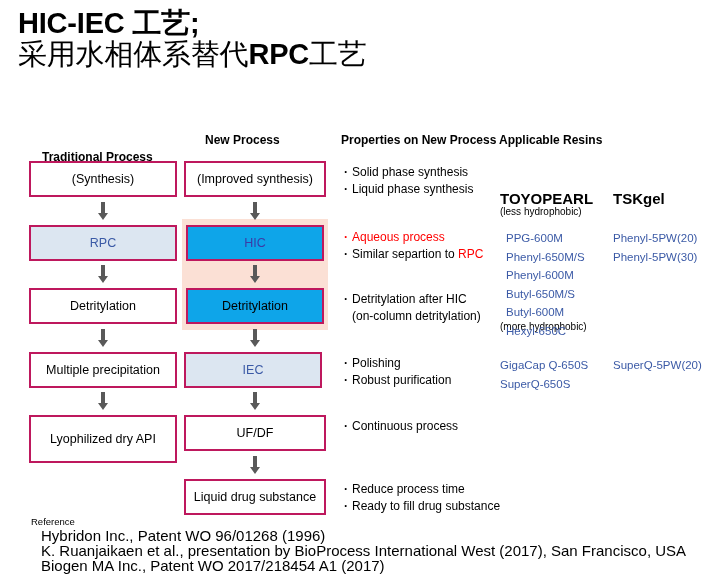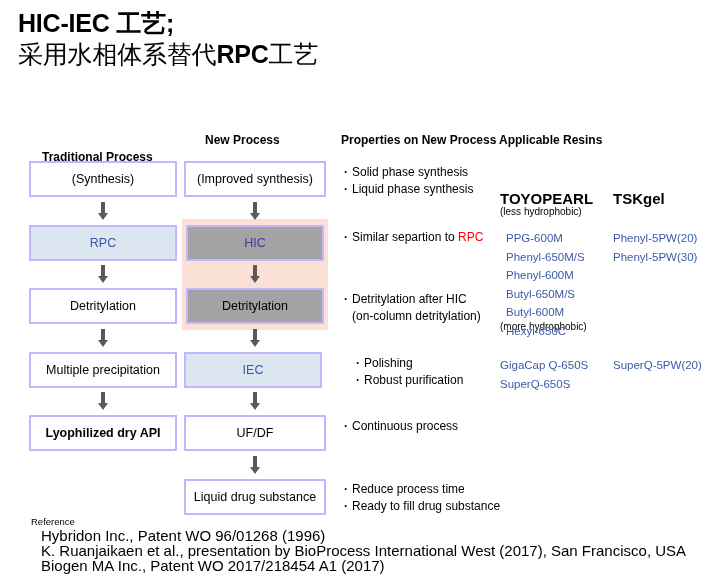--- a/index.html
+++ b/index.html
@@ -17,21 +17,21 @@
   }
 
   
   #title-block {
     position: absolute;
     left: 18px;
     top: 8px;
     width: 690px;
   }
   .title-line {
-    font-size: 25px;
+    font-size: 29px;
     font-weight: bold;
     line-height: 31px;
     white-space: nowrap;
     letter-spacing: -0.2px;
   }
   .title-line-2 { font-weight: normal; }
   .title-line-2 b { font-weight: bold; }
 
   
   .col-header {
@@ -52,40 +52,40 @@
     left: 182px;
     top: 219px;
     width: 146px;
     height: 111px;
     background: #fbe0d5;
   }
 
   
   .pbox {
     position: absolute;
-    border: 2px solid #c4b5fd;
+    border: 2px solid #be185d;
     box-sizing: border-box;
     display: flex;
     align-items: center;
     justify-content: center;
     font-size: 12.5px;
     background: #ffffff;
     line-height: 14px;
     text-align: center;
   }
   .pbox.blue  { background: #dce6f1; color: #3b5aa6; }
-  .pbox.pink  { background: #a3a3a3; color: #000000; }
+  .pbox.pink  { background: #0ea5e9; color: #000000; }
   .pbox.pink.blue-text { color: #3b3ba6; }
 
   
   #box-synthesis     { left: 29px; top: 161px; width: 148px; height: 36px; }
   #box-rpc           { left: 29px; top: 225px; width: 148px; height: 36px; }
   #box-detrit-old    { left: 29px; top: 288px; width: 148px; height: 36px; }
   #box-multiprecip   { left: 29px; top: 352px; width: 148px; height: 36px; }
-  #box-lyophilized   { left: 29px; top: 415px; width: 148px; height: 36px; font-weight: bold; }
+  #box-lyophilized   { left: 29px; top: 415px; width: 148px; height: 48px; }
 
   
   #box-impsynthesis  { left: 184px; top: 161px; width: 142px; height: 36px; }
   #box-hic           { left: 186px; top: 225px; width: 138px; height: 36px; }
   #box-detrit-new    { left: 186px; top: 288px; width: 138px; height: 36px; }
   #box-iec           { left: 184px; top: 352px; width: 138px; height: 36px; }
   #box-ufdf          { left: 184px; top: 415px; width: 142px; height: 36px; }
   #box-liquid        { left: 184px; top: 479px; width: 142px; height: 36px; }
 
   
@@ -116,21 +116,21 @@
   }
   .prop-group .sub {
     display: block;
     padding-left: 8px;
   }
   .red { color: #ff0000; }
 
   #props-synthesis { left: 344px; top: 164px; }
   #props-aqueous   { left: 344px; top: 229px; }
   #props-detrit    { left: 344px; top: 291px; }
-  #props-polishing { left: 356px; top: 355px; }
+  #props-polishing { left: 344px; top: 355px; }
   #props-cont      { left: 344px; top: 418px; }
   #props-ready     { left: 344px; top: 481px; }
 
   
   .resin-head {
     position: absolute;
     font-size: 15px;
     font-weight: bold;
     white-space: nowrap;
   }
@@ -272,20 +272,21 @@
       <path d="M5 1 h4 v11 h3 l-5 7 -5 -7 h3 z" fill="#595959"></path>
     </svg>
 </div>
 
 <div class="prop-group" id="props-synthesis">
   <span class="bl">Solid phase synthesis</span>
   <span class="bl">Liquid phase synthesis</span>
 </div>
 
 <div class="prop-group" id="props-aqueous">
+  <span class="bl red">Aqueous process</span>
   <span class="bl"><span>Similar separtion to </span><span class="red">RPC</span></span>
 </div>
 
 <div class="prop-group" id="props-detrit">
   <span class="bl">Detritylation after HIC</span>
   <span class="sub">(on-column detritylation)</span>
 </div>
 
 <div class="prop-group" id="props-polishing">
   <span class="bl">Polishing</span>

